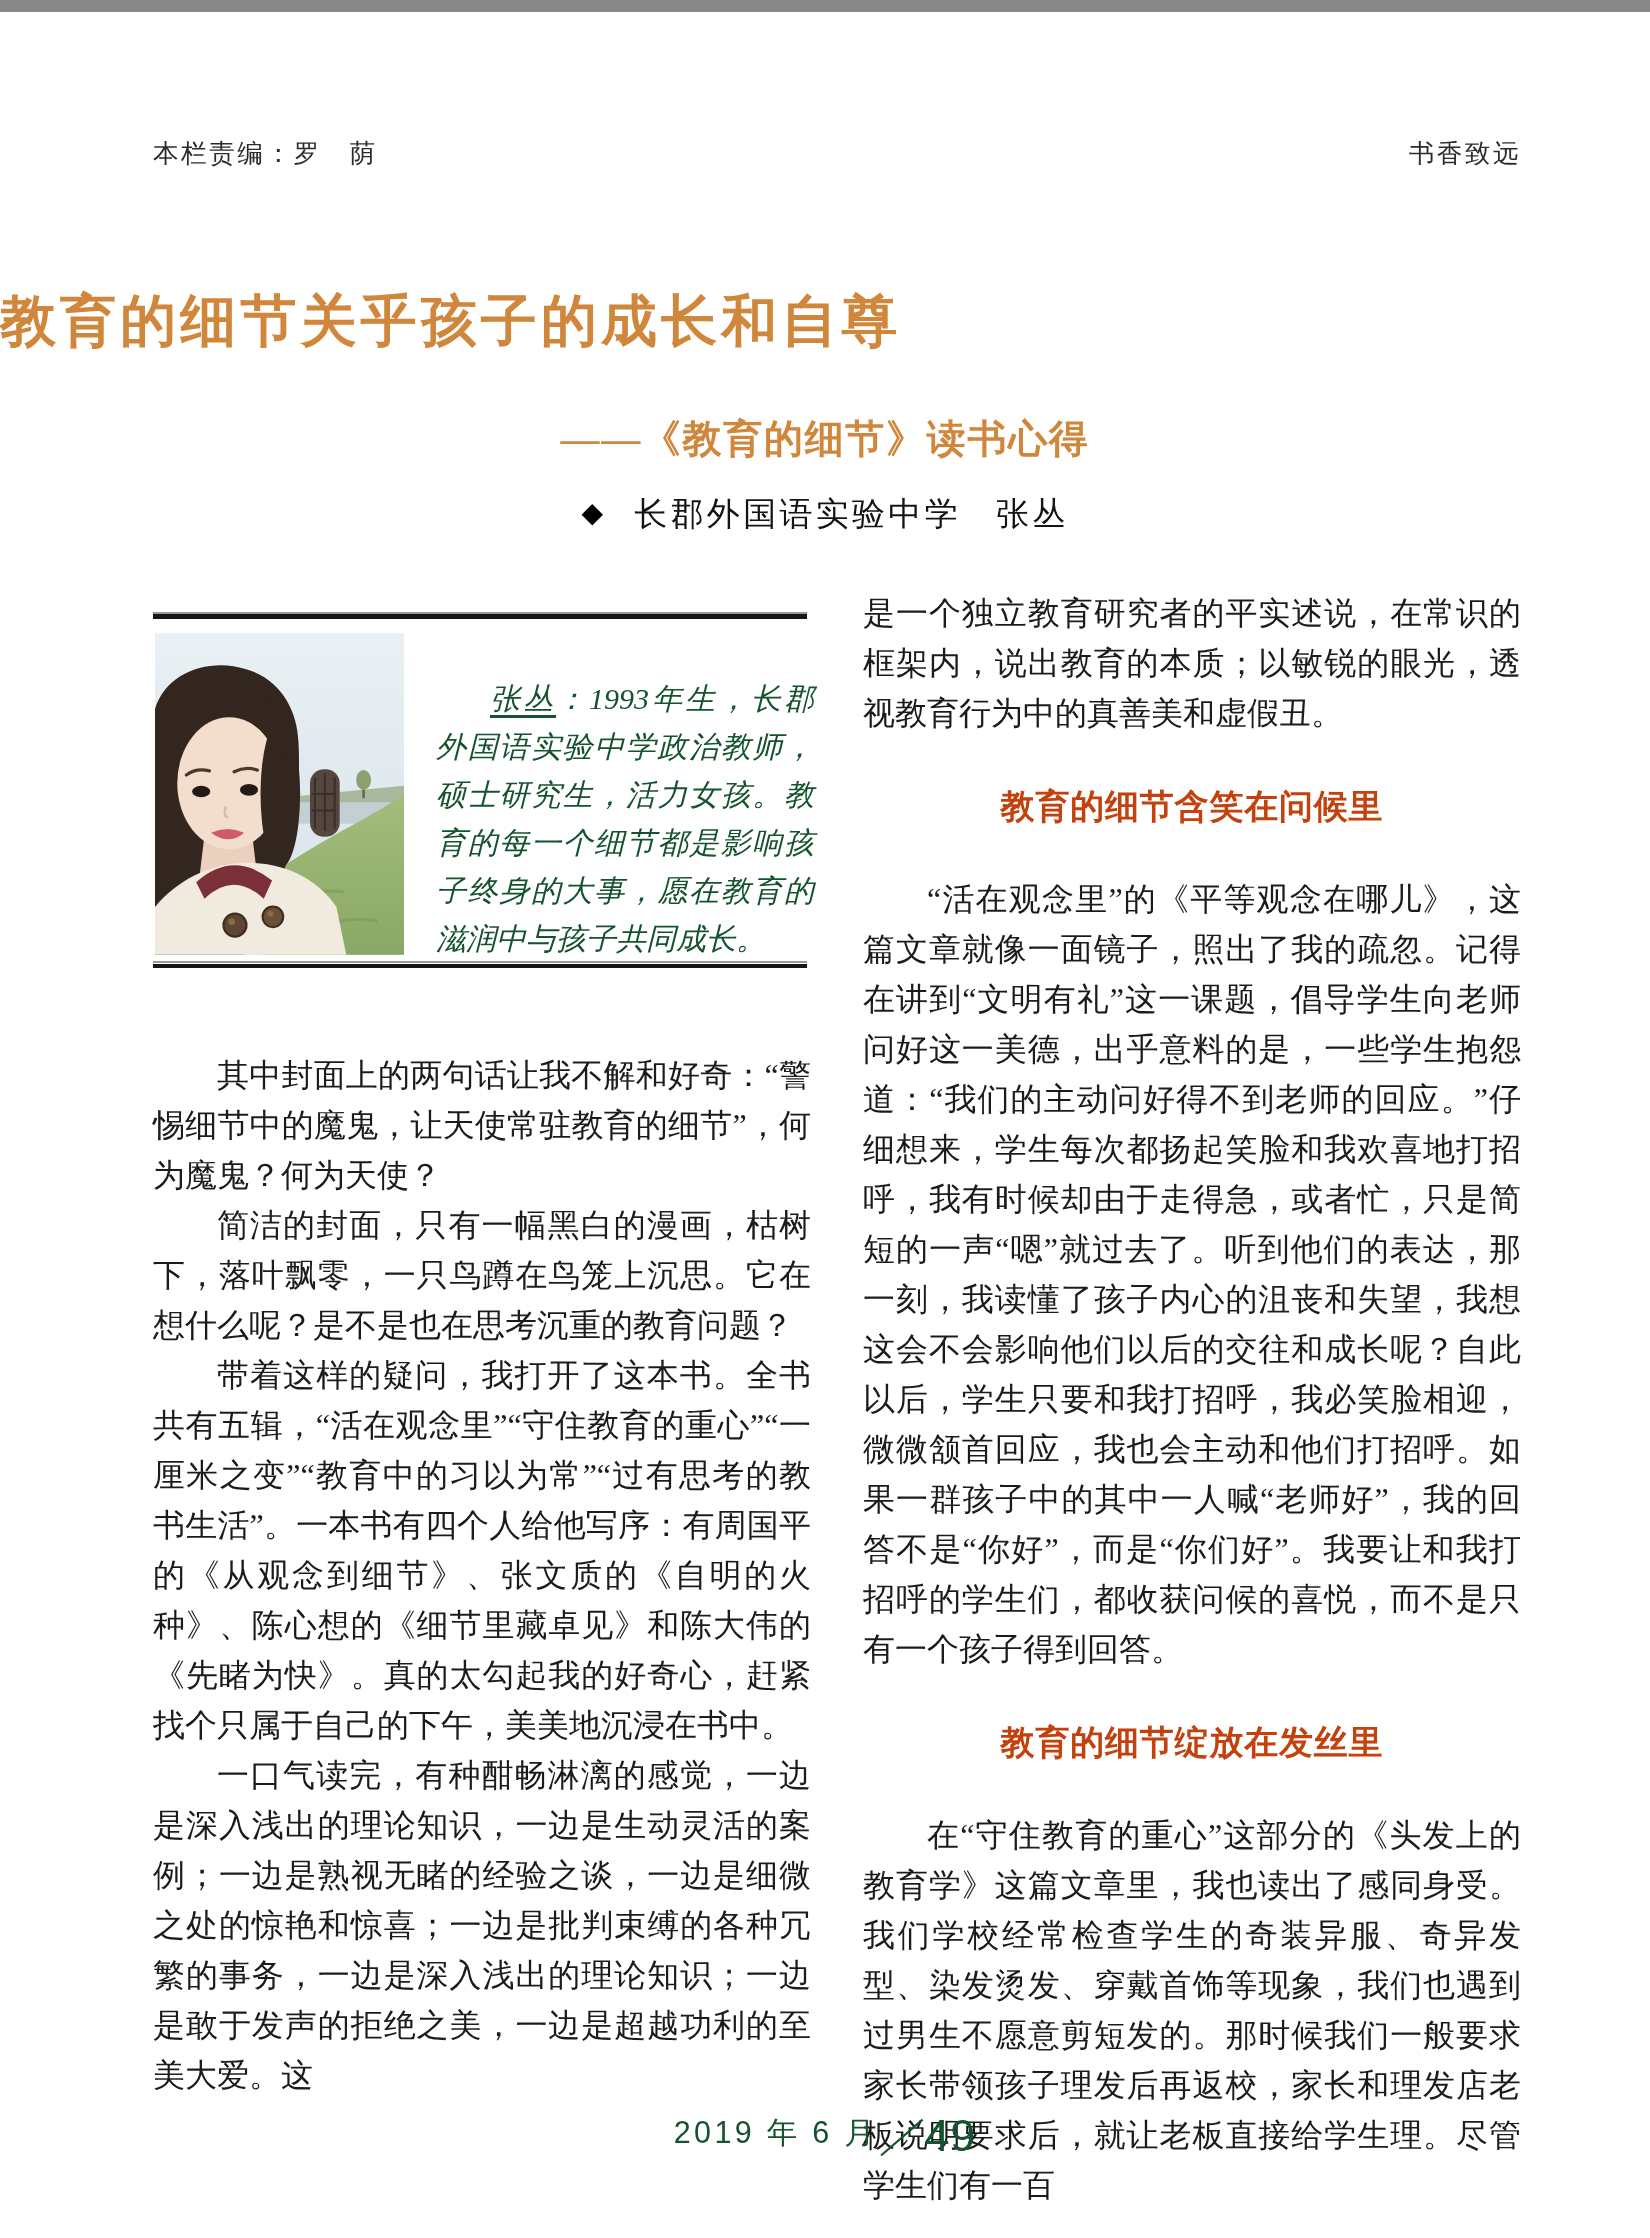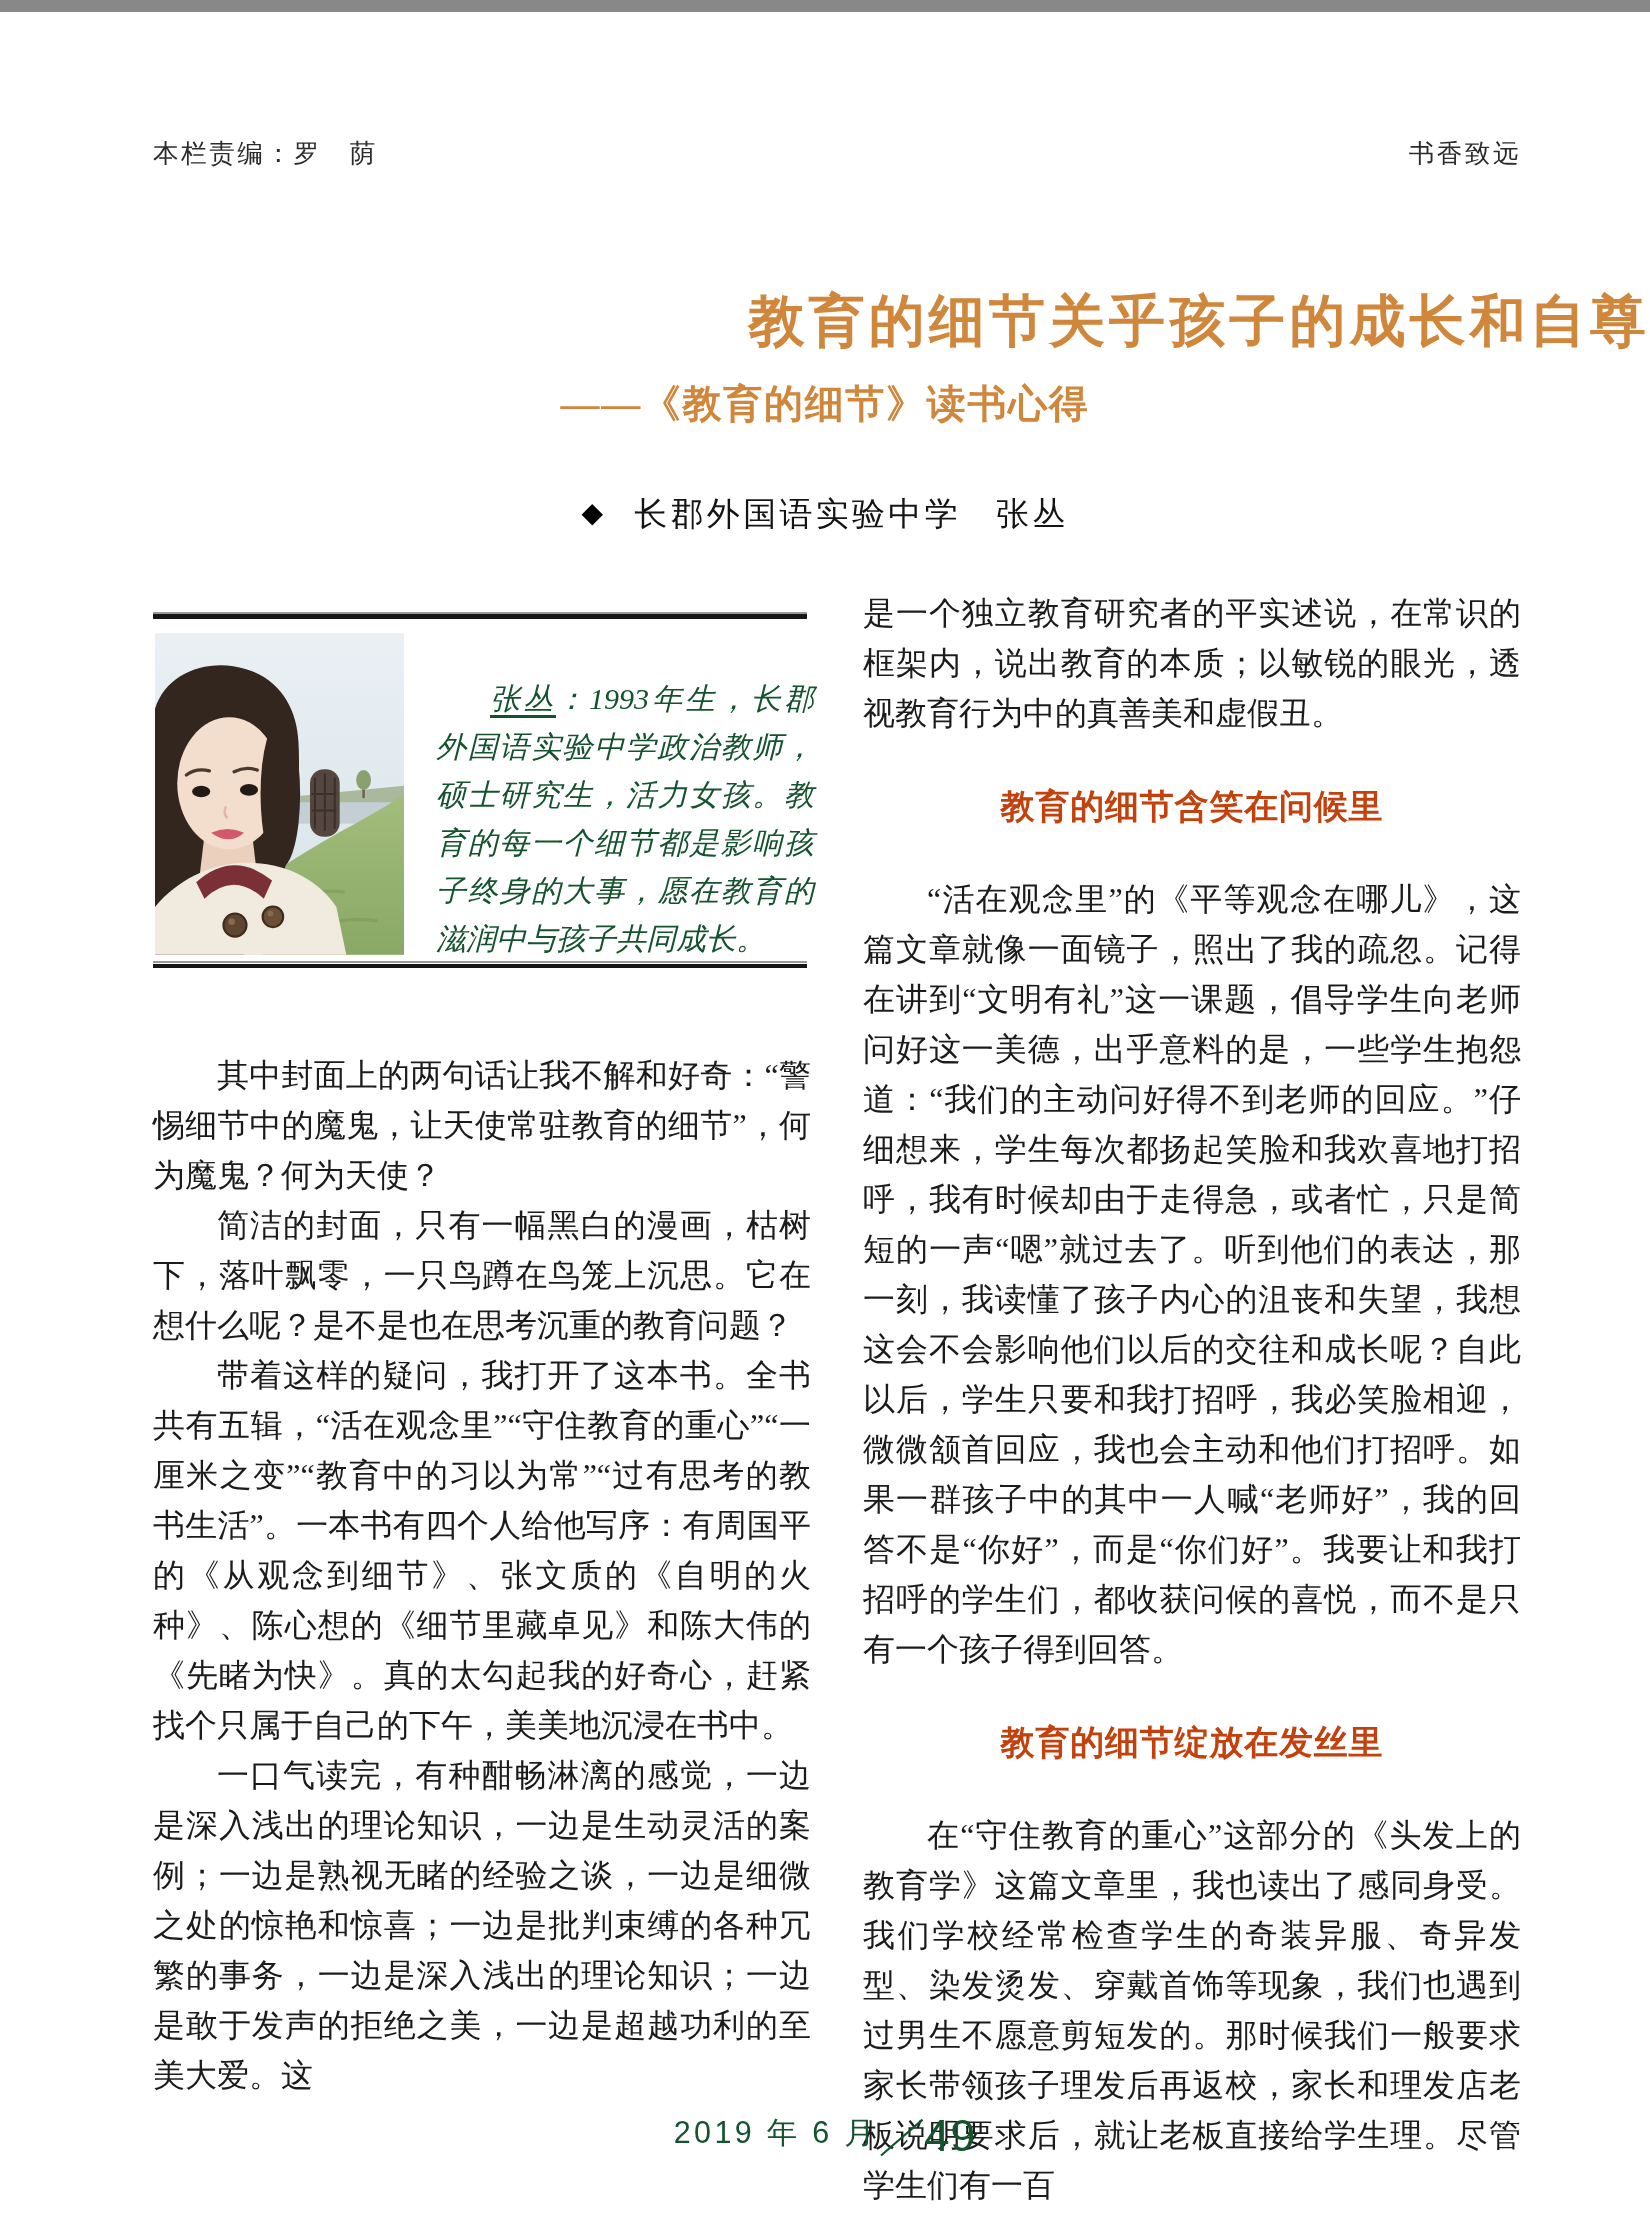--- a/index.html
+++ b/index.html
@@ -21,29 +21,29 @@
     color:#2b2b2b;
     letter-spacing:2.5px;
   }
   #hdr-left{left:153px;}
   #hdr-right{right:129px;}
   .title{
     position:absolute;
     top:272px;
     left:0;
     width:100%;
-    text-align:right;
+    text-align:left;
     font-size:56px;
     font-weight:bold;
     color:#d0873c;
     letter-spacing:4.1px;
   }
   .subtitle{
     position:absolute;
-    top:365px;
+    top:400px;
     left:0;
     width:100%;
     text-align:center;
     font-size:39px;
     font-weight:bold;
     color:#d0873c;
     letter-spacing:1.7px;
   }
   .author{
     position:absolute;

